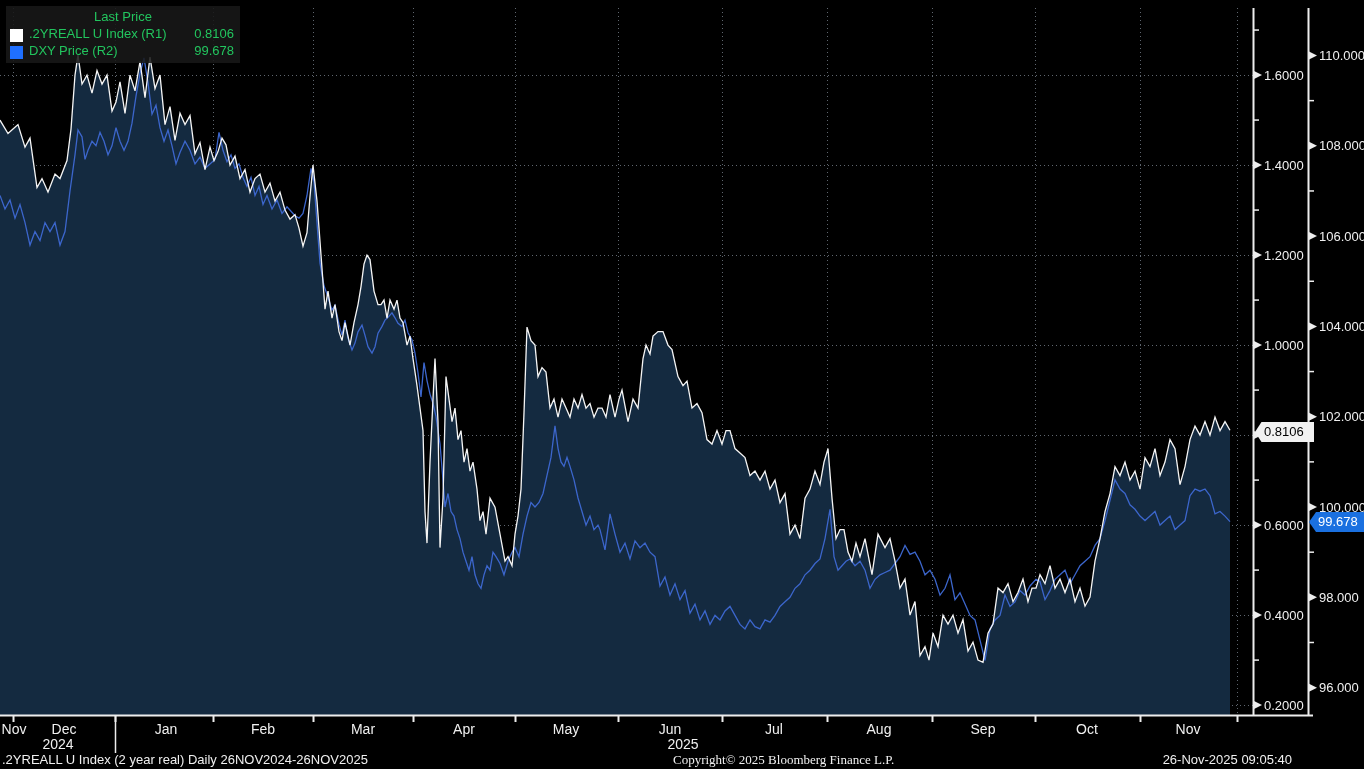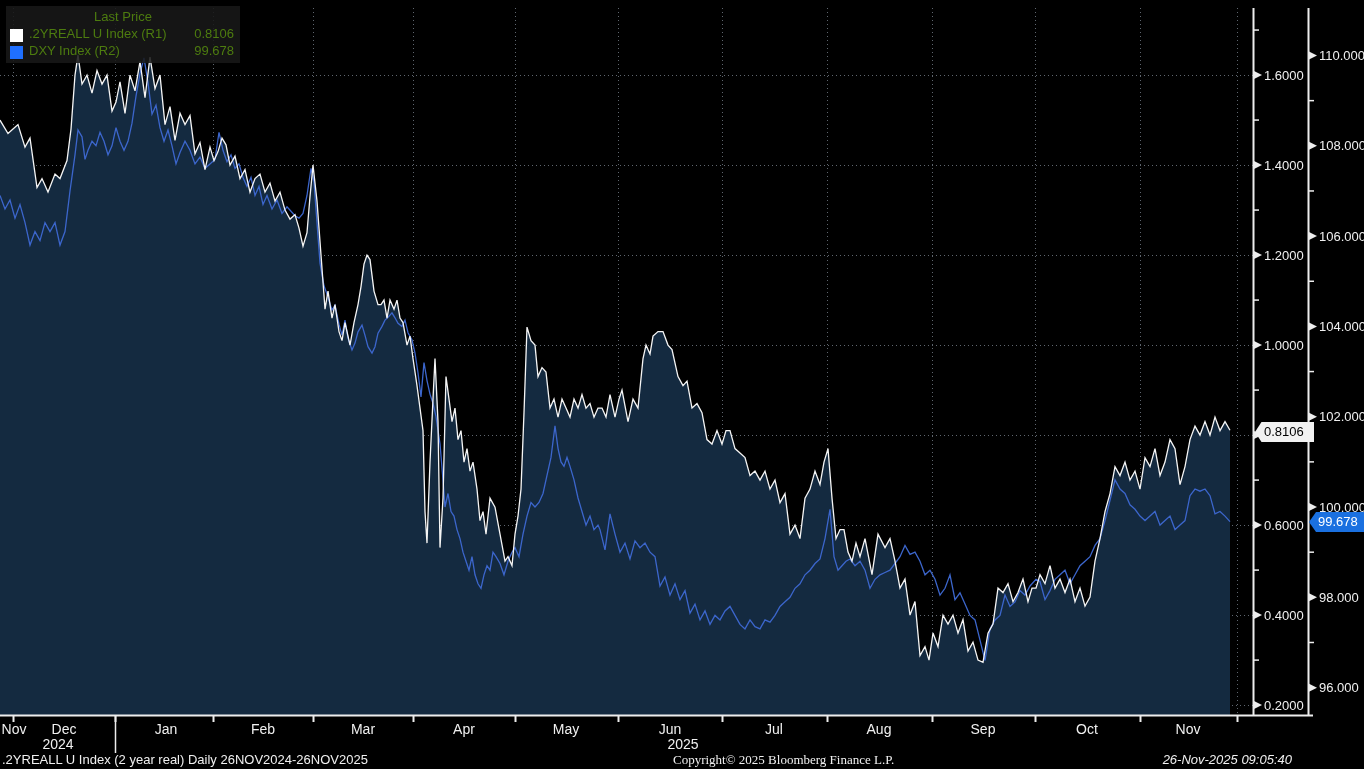--- a/index.html
+++ b/index.html
@@ -5,21 +5,21 @@
   html,body{margin:0;padding:0;background:#000;}
   .terminal{
     position:relative;width:1364px;height:769px;background:#000;
     font-family:"Liberation Sans",sans-serif;overflow:hidden;
     -webkit-font-smoothing:antialiased;
   }
   svg#chart-svg{position:absolute;left:0;top:0;}
   
   .legend{
     position:absolute;left:6px;top:6px;width:226px;z-index:5;
-    background:rgba(24,24,24,0.88);color:#4d7c0f;font-size:13px;
+    background:rgba(24,24,24,0.88);color:#22c55e;font-size:13px;
     padding:3px 4px 4px 4px;line-height:16px;
   }
   .legend-title{text-align:center;margin-bottom:1px;}
   .legend-row{display:flex;align-items:flex-end;margin-top:1px;cursor:default;}
   .swatch{width:13px;height:13px;flex:0 0 13px;margin-right:6px;}
   .legend-row .val{margin-left:auto;padding-right:2px;}
   
   .price-tag{
     position:absolute;height:20px;line-height:20px;font-size:13px;z-index:6;
     padding-left:9px;clip-path:polygon(11% 0,100% 0,100% 100%,11% 100%,0 50%);
@@ -27,21 +27,21 @@
   .price-tag.r1{left:1255px;top:422px;width:50px;background:#f2f2f2;color:#000;}
   .price-tag.r1::after{
     content:"";position:absolute;left:9px;right:2px;bottom:-3px;
     border-bottom:2px dashed #d8dde3;
   }
   .price-tag.r2{left:1309px;top:512px;width:55px;background:#1a70e0;color:#fff;border-radius:0 4px 4px 0;}
   
   .footer{position:absolute;left:0;top:751px;width:1296px;height:18px;color:#f0f0f0;font-size:13px;}
   .footer .f-left{position:absolute;left:2px;top:1px;}
   .footer .f-center{position:absolute;left:673px;top:1px;font-family:Liberation Serif, serif;}
-  .footer .f-right{position:absolute;right:4px;top:1px;font-style:italic;}
+  .footer .f-right{position:absolute;right:4px;top:1px;}
 </style>
 </head>
 <body>
 
 <div class="terminal">
 
   <svg id="chart-svg" width="1364" height="769">
       <line x1="13.5" y1="8" x2="13.5" y2="715" stroke="#aebacb" stroke-width="1" stroke-dasharray="1 3" opacity="0.55"></line>
       <line x1="115.5" y1="8" x2="115.5" y2="715" stroke="#aebacb" stroke-width="1" stroke-dasharray="1 3" opacity="0.55"></line>
       <line x1="213.5" y1="8" x2="213.5" y2="715" stroke="#aebacb" stroke-width="1" stroke-dasharray="1 3" opacity="0.55"></line>
@@ -148,21 +148,21 @@
 
   <div class="legend">
     <div class="legend-title">Last Price</div>
     <div class="legend-row">
       <span class="swatch" style="background:#ffffff"></span>
       <span>.2YREALL U Index  (R1)</span>
       <span class="val">0.8106</span>
     </div>
     <div class="legend-row">
       <span class="swatch" style="background:#1f6fff"></span>
-      <span>DXY Index  (R2)</span>
+      <span>DXY Price  (R2)</span>
       <span class="val">99.678</span>
     </div>
   </div>
 
   <div class="price-tag r1">0.8106</div>
   <div class="price-tag r2">99.678</div>
 
   <div class="footer">
     <span class="f-left">.2YREALL U Index (2 year real) Daily 26NOV2024-26NOV2025</span>
     <span class="f-center">Copyright© 2025 Bloomberg Finance L.P.</span>

